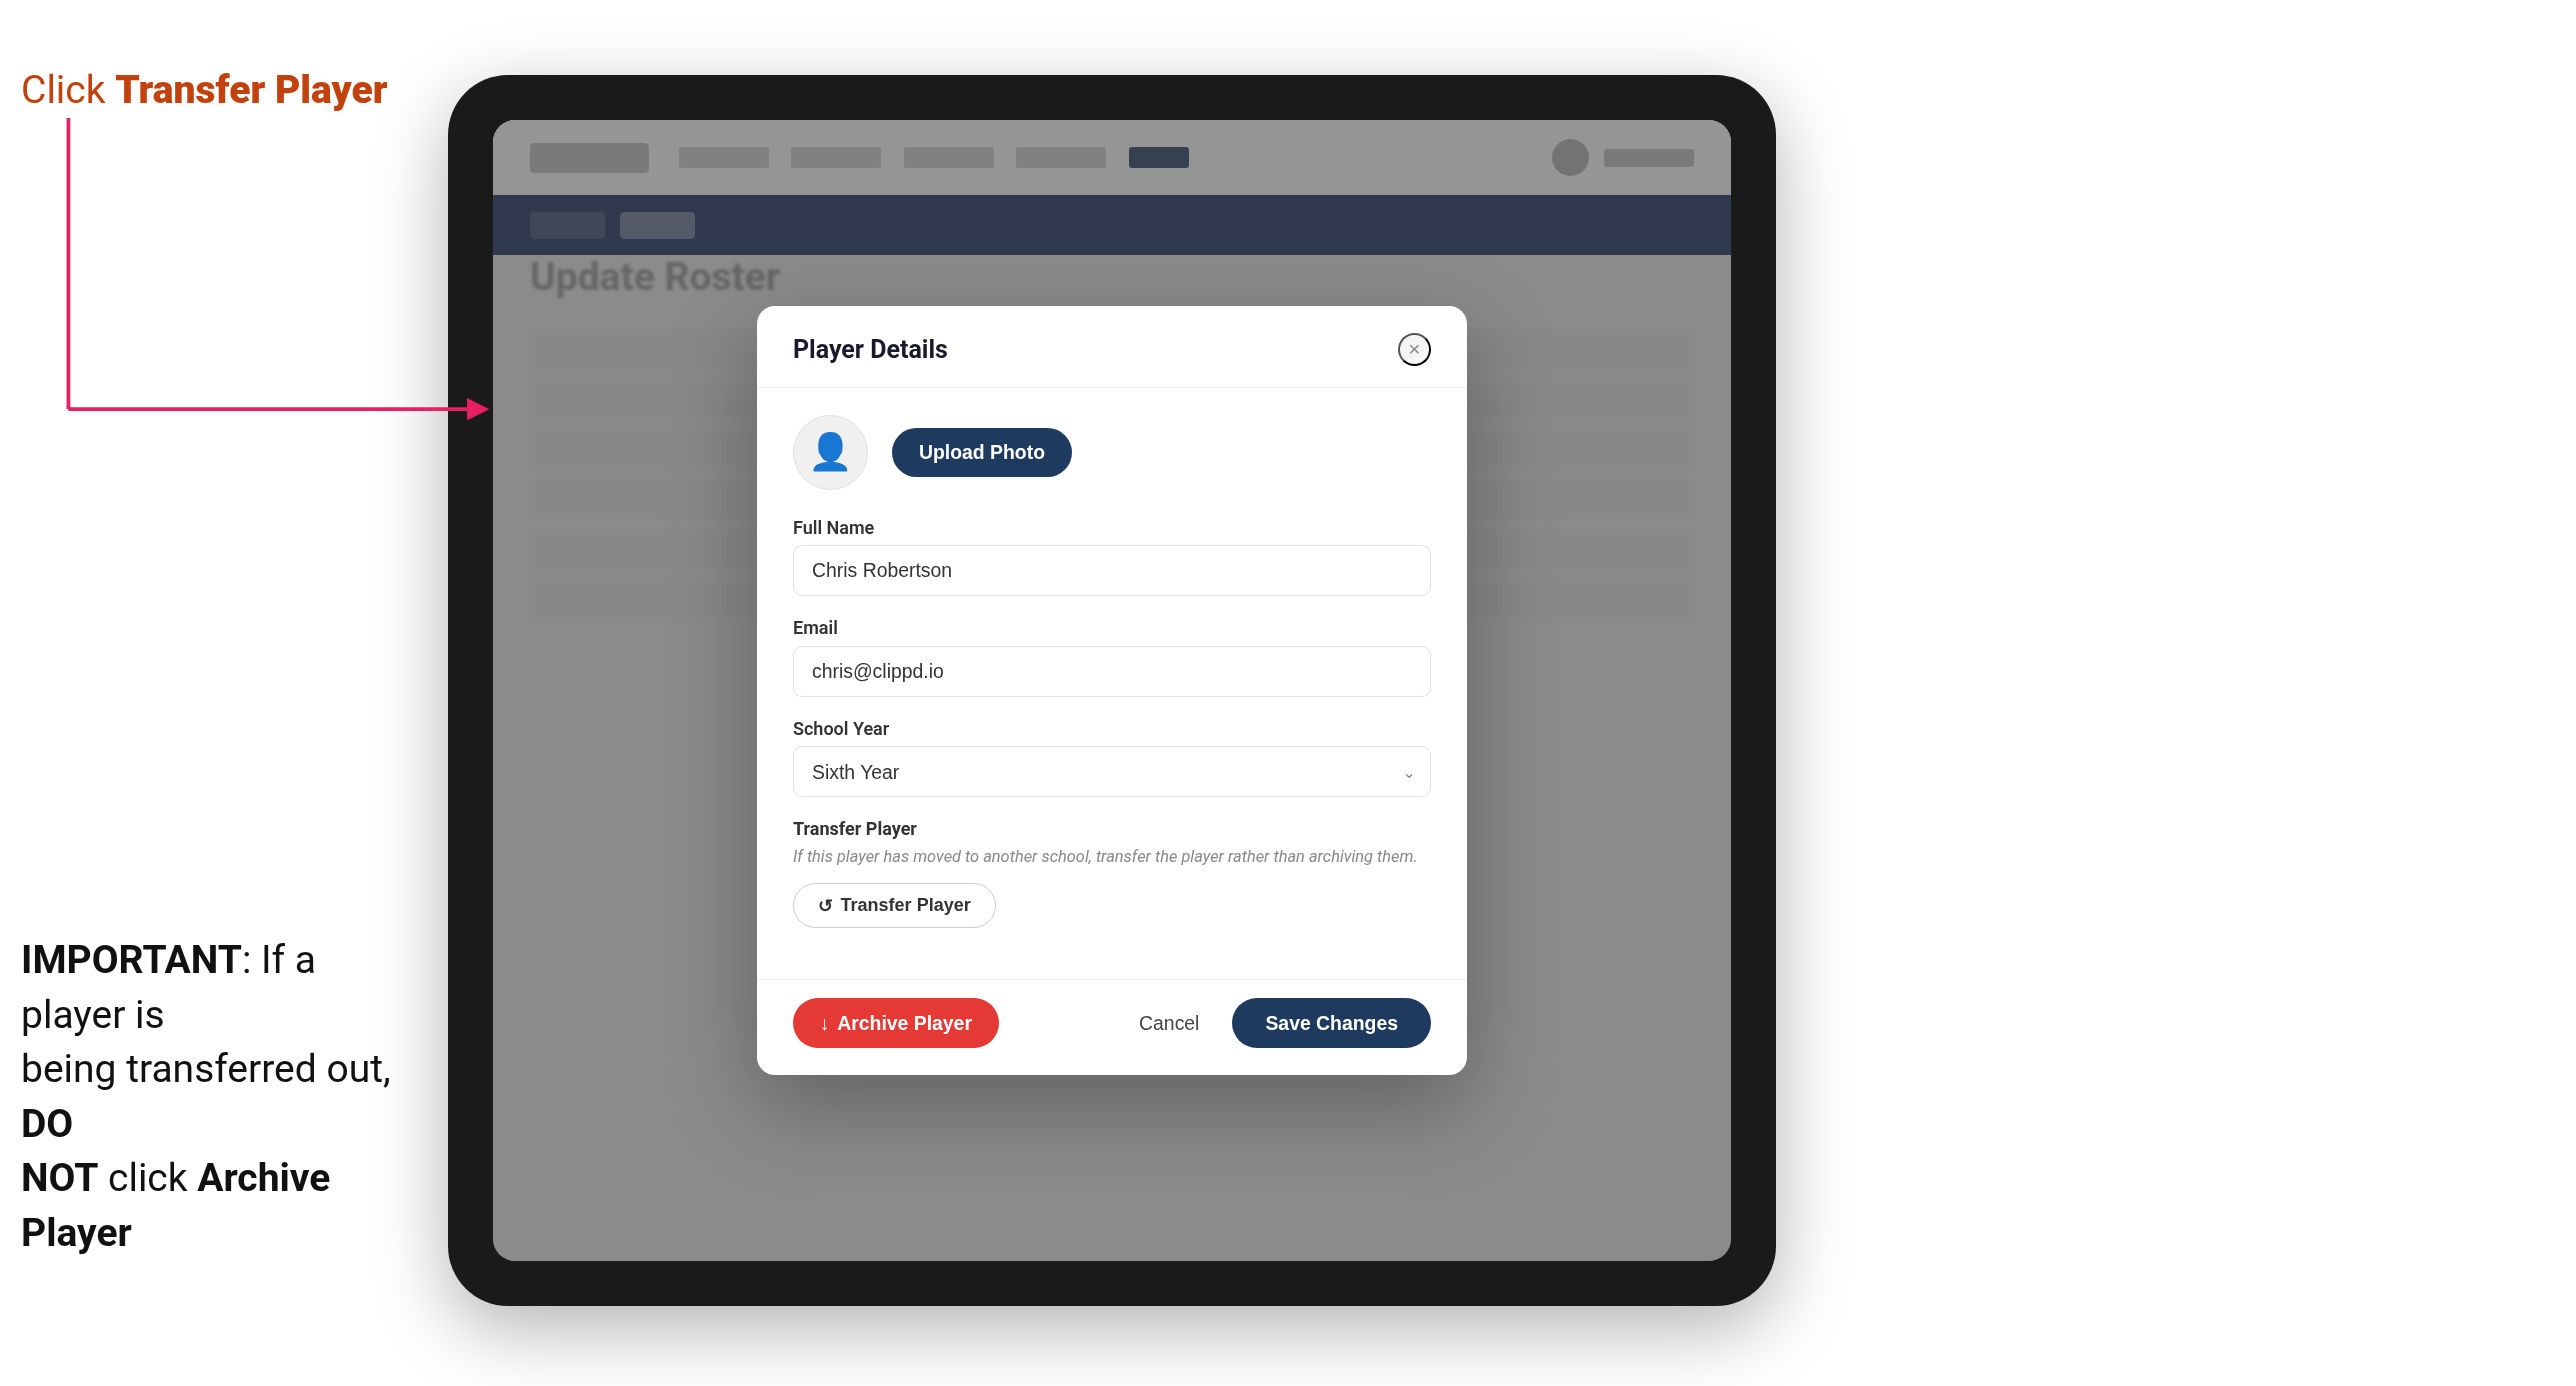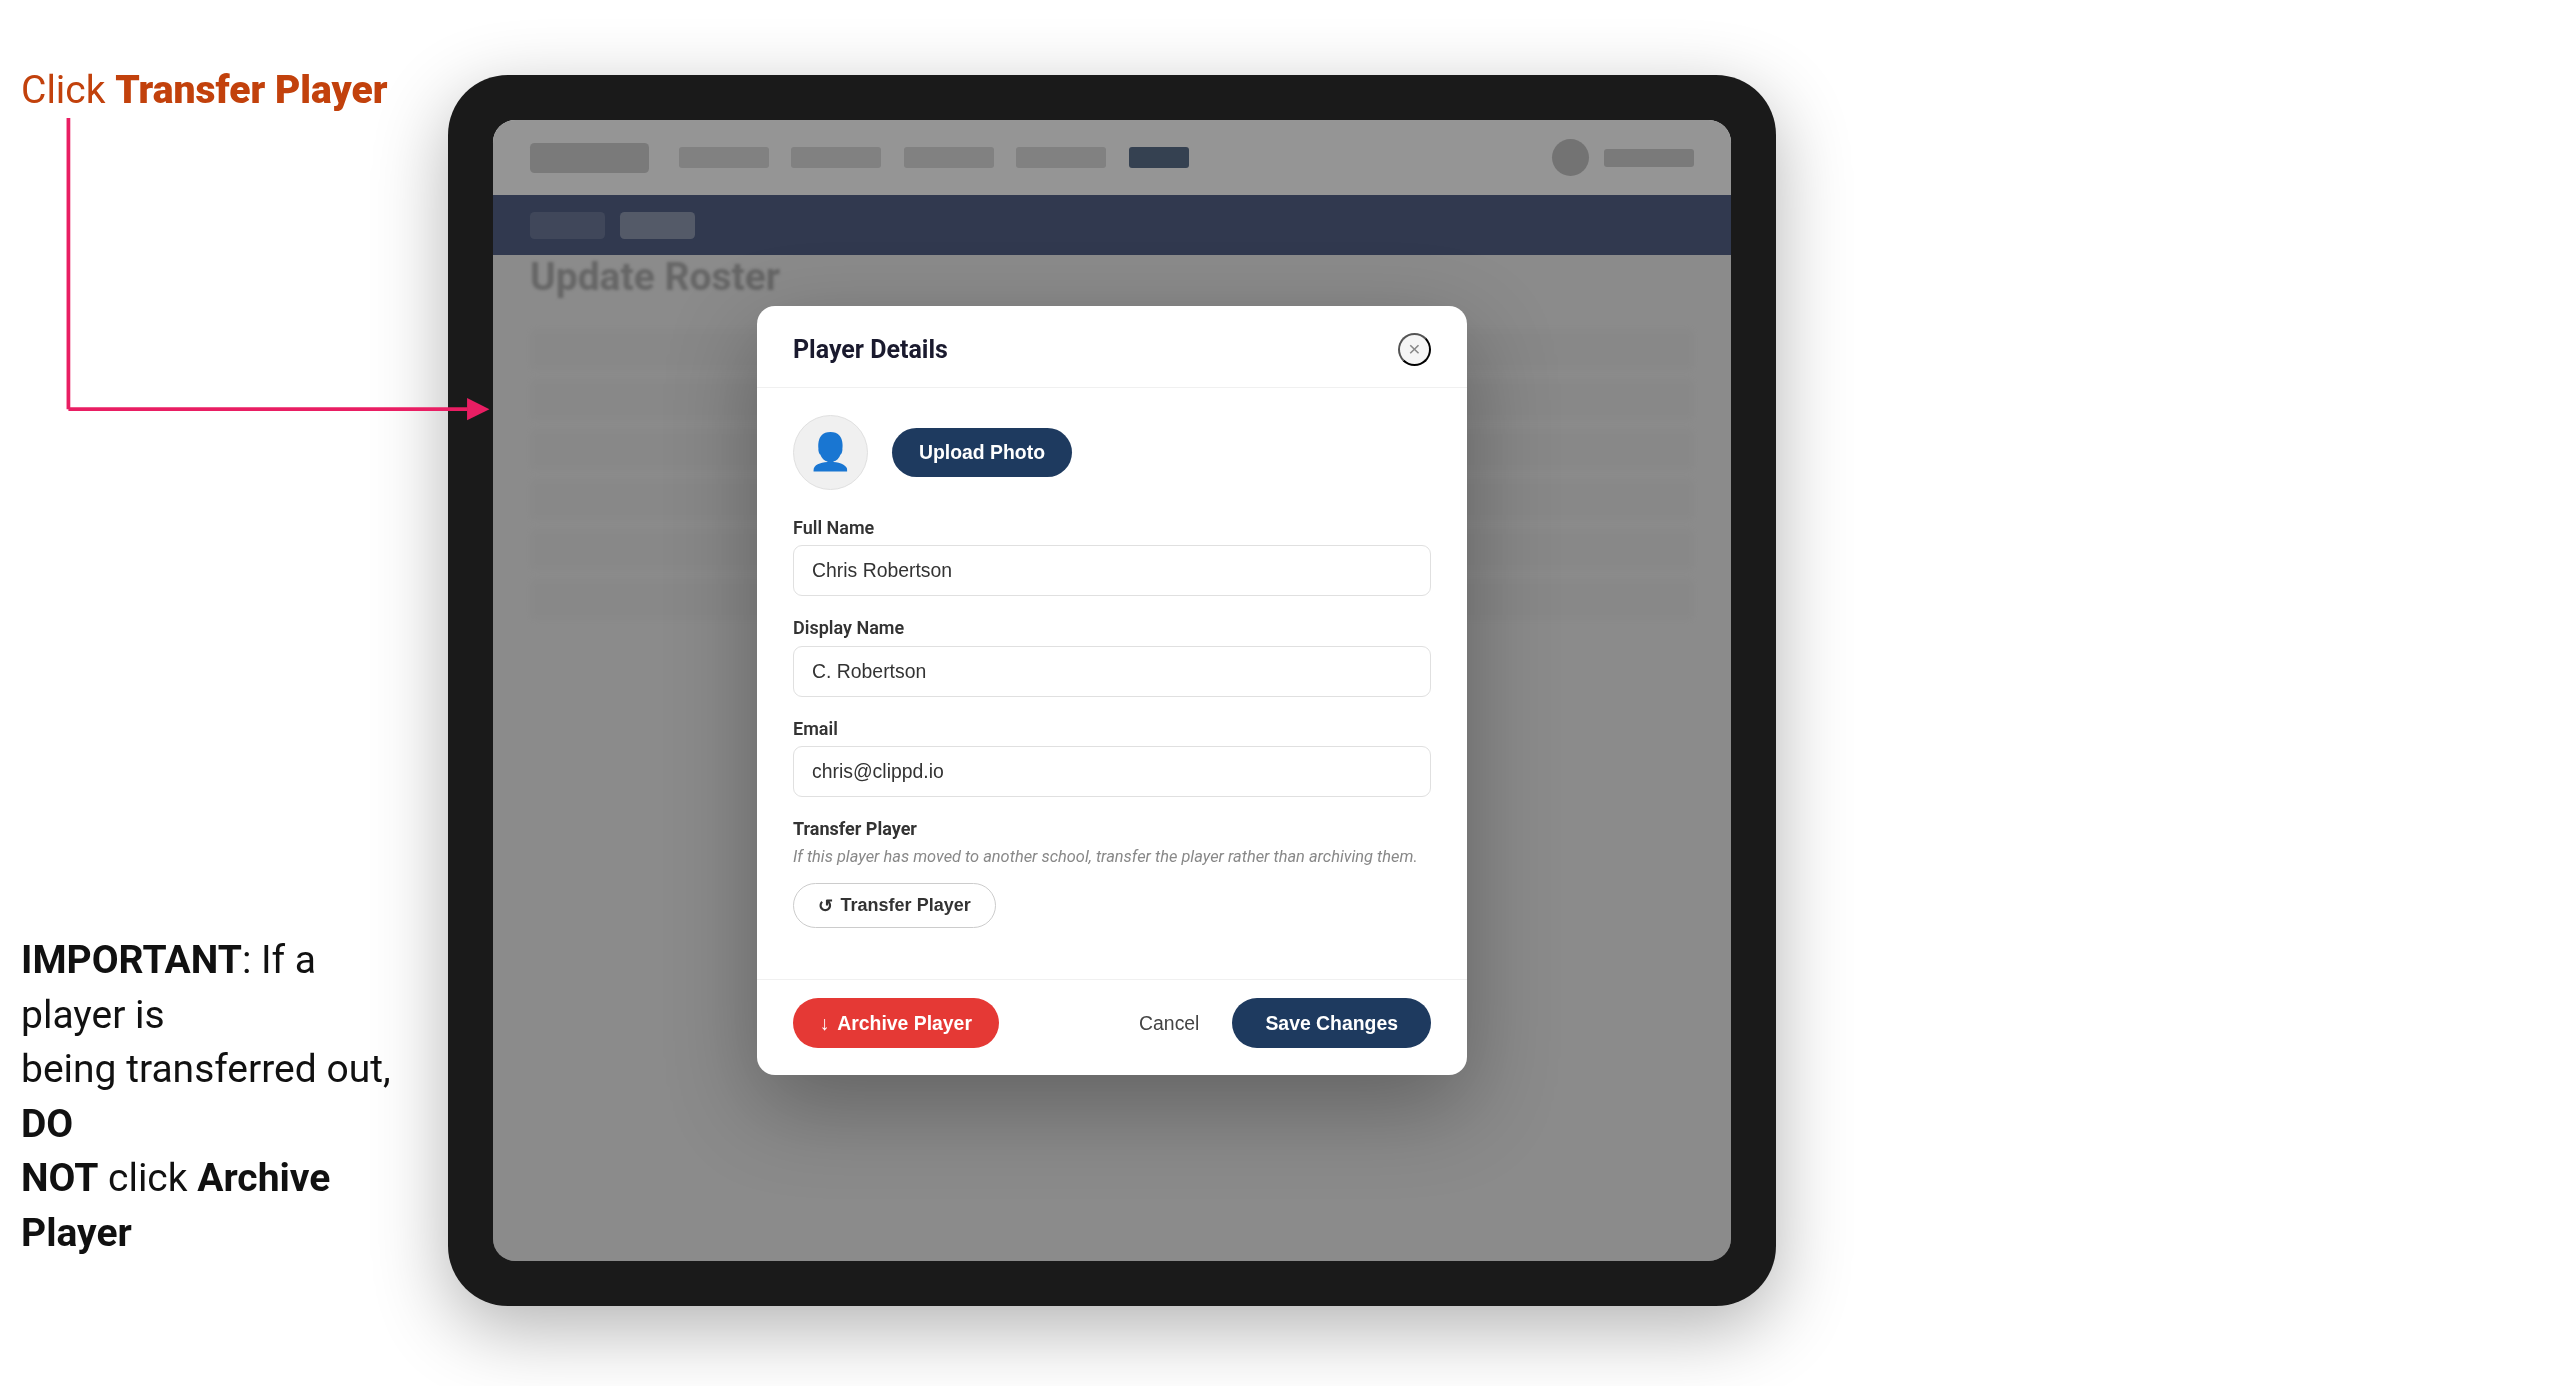--- a/index.html
+++ b/index.html
@@ -477,30 +477,40 @@
               <span class="avatar-icon">👤</span>
             </div>
             <button class="upload-btn">Upload Photo</button>
           </div>
 
           <div class="form-field">
             <label class="field-label">Full Name</label>
             <input class="field-input" type="text" value="Chris Robertson" style="">
           </div>
 
-          <div class="form-field">
-            <label class="field-label">Display Name</label>
-            <input class="field-input" type="text" value="C. Robertson" style="">
-          </div>
 
           <div class="form-field">
             <label class="field-label">Email</label>
             <input class="field-input" type="email" value="chris@clippd.io" style="">
           </div>
 
+          <div class="form-field">
+            <label class="field-label">School Year</label>
+            <div class="select-wrapper">
+              <select class="field-select">
+                <option>Sixth Year</option>
+                <option>First Year</option>
+                <option>Second Year</option>
+                <option>Third Year</option>
+                <option>Fourth Year</option>
+                <option>Fifth Year</option>
+              </select>
+              <span class="select-chevron">⌄</span>
+            </div>
+          </div>
 
           <div class="transfer-section">
             <div class="transfer-title">Transfer Player</div>
             <div class="transfer-desc">If this player has moved to another school, transfer the player rather than archiving them.</div>
             <button class="transfer-btn">
               <span class="transfer-icon">↺</span>
               <span>Transfer Player</span>
             </button>
           </div>
 

